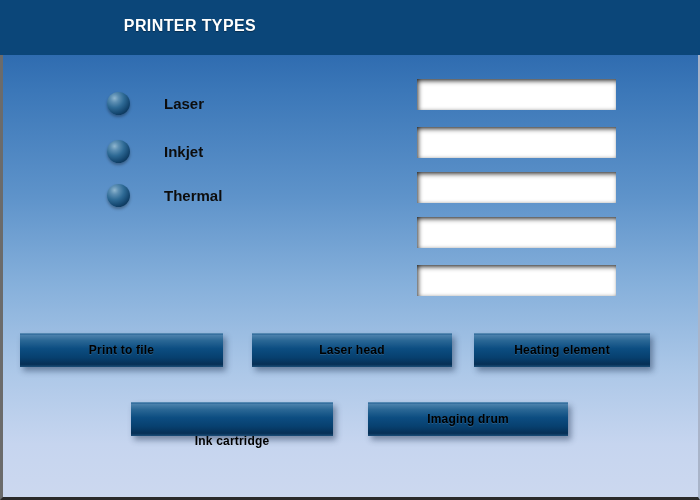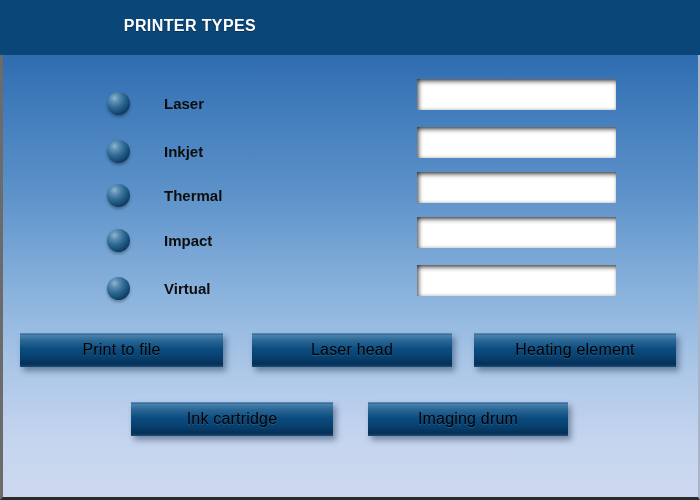--- a/index.html
+++ b/index.html
@@ -117,22 +117,22 @@
     padding: 0 6px;
   }
 
   
   .ans-btn {
     position: absolute;
     height: 34px;
     border: none;
     box-sizing: border-box;
     font-family: "Liberation Sans", sans-serif;
-    font-size: 16px;
-    font-weight: normal;
+    font-size: 12px;
+    font-weight: bold;
     color: #000000;
     letter-spacing: 0.2px;
     white-space: nowrap;
     cursor: pointer;
     background: linear-gradient(to bottom,
         #15538a 0%,
         #4a80ab 7%,
         #2a6795 22%,
         #0c4d81 46%,
         #07406f 72%,
@@ -166,46 +166,38 @@
       <div class="type-label">Inkjet</div>
     </div>
     <input class="answer-box" type="text" style="top: 72px;" placeholder="">
 
     <div class="type-row" style="top:127px;">
       <div class="bullet-sphere"></div>
       <div class="type-label">Thermal</div>
     </div>
     <input class="answer-box" type="text" style="top: 117px;" placeholder="">
 
-    <div class="type-row" style="top:172px;">
-      <div class="bullet-sphere"></div>
-      <div class="type-label">Impact</div>
-    </div>
     <input class="answer-box" type="text" style="top: 162px;" placeholder="">
 
-    <div class="type-row" style="top:220px;">
-      <div class="bullet-sphere"></div>
-      <div class="type-label">Virtual</div>
-    </div>
     <input class="answer-box" type="text" style="top: 210px;" placeholder="">
 
     <div class="ans-btn" style="left:17px; top:278px; width:203px;">
       <div style="display:flex;align-items:center;justify-content:center;height:100%;">Print to file</div>
     </div>
 
     <div class="ans-btn" style="left:249px; top:278px; width:200px;">
       <div style="display:flex;align-items:center;justify-content:center;height:100%;">Laser head</div>
     </div>
 
-    <div class="ans-btn" style="left:471px; top:278px; width:202px;">
+    <div class="ans-btn" style="left:471px; top:278px; width:176px;">
       <div style="display:flex;align-items:center;justify-content:center;height:100%;">Heating element</div>
     </div>
 
     <div class="ans-btn" style="left:128px; top:347px; width:202px;">
-      <div style="display:flex;align-items:center;justify-content:center;height:100%;">Ink cartridge</div>
+      <div style="display:flex;align-items:center;justify-content:center;height:100%;margin-top:22px;">Ink cartridge</div>
     </div>
 
     <div class="ans-btn" style="left:365px; top:347px; width:200px;">
       <div style="display:flex;align-items:center;justify-content:center;height:100%;">Imaging drum</div>
     </div>
 
   </div>
 </div>
 
 </body></html>

